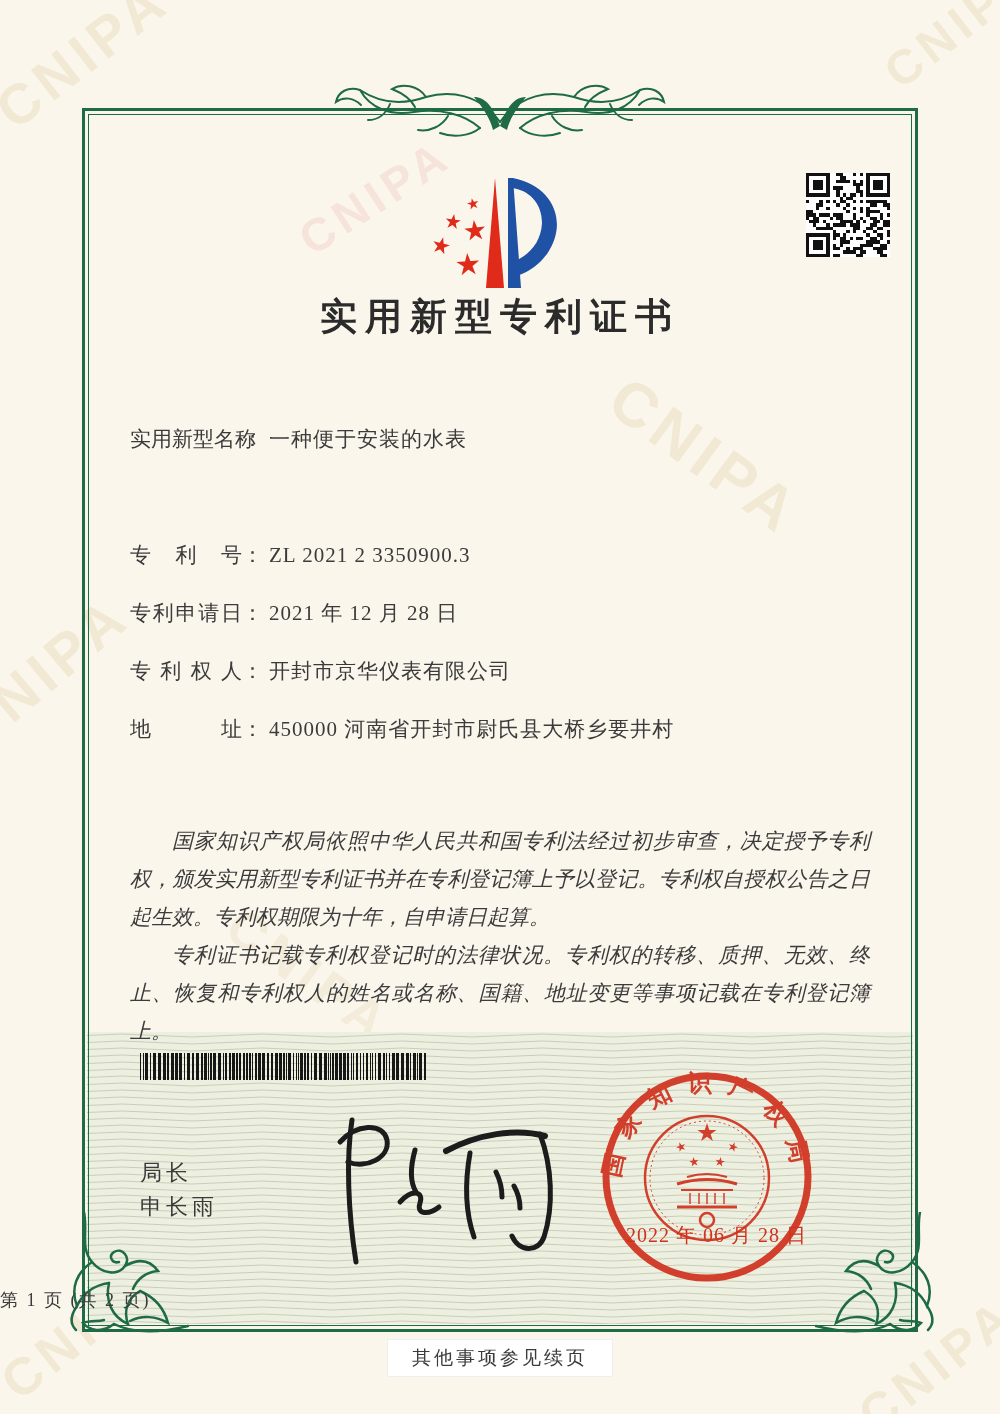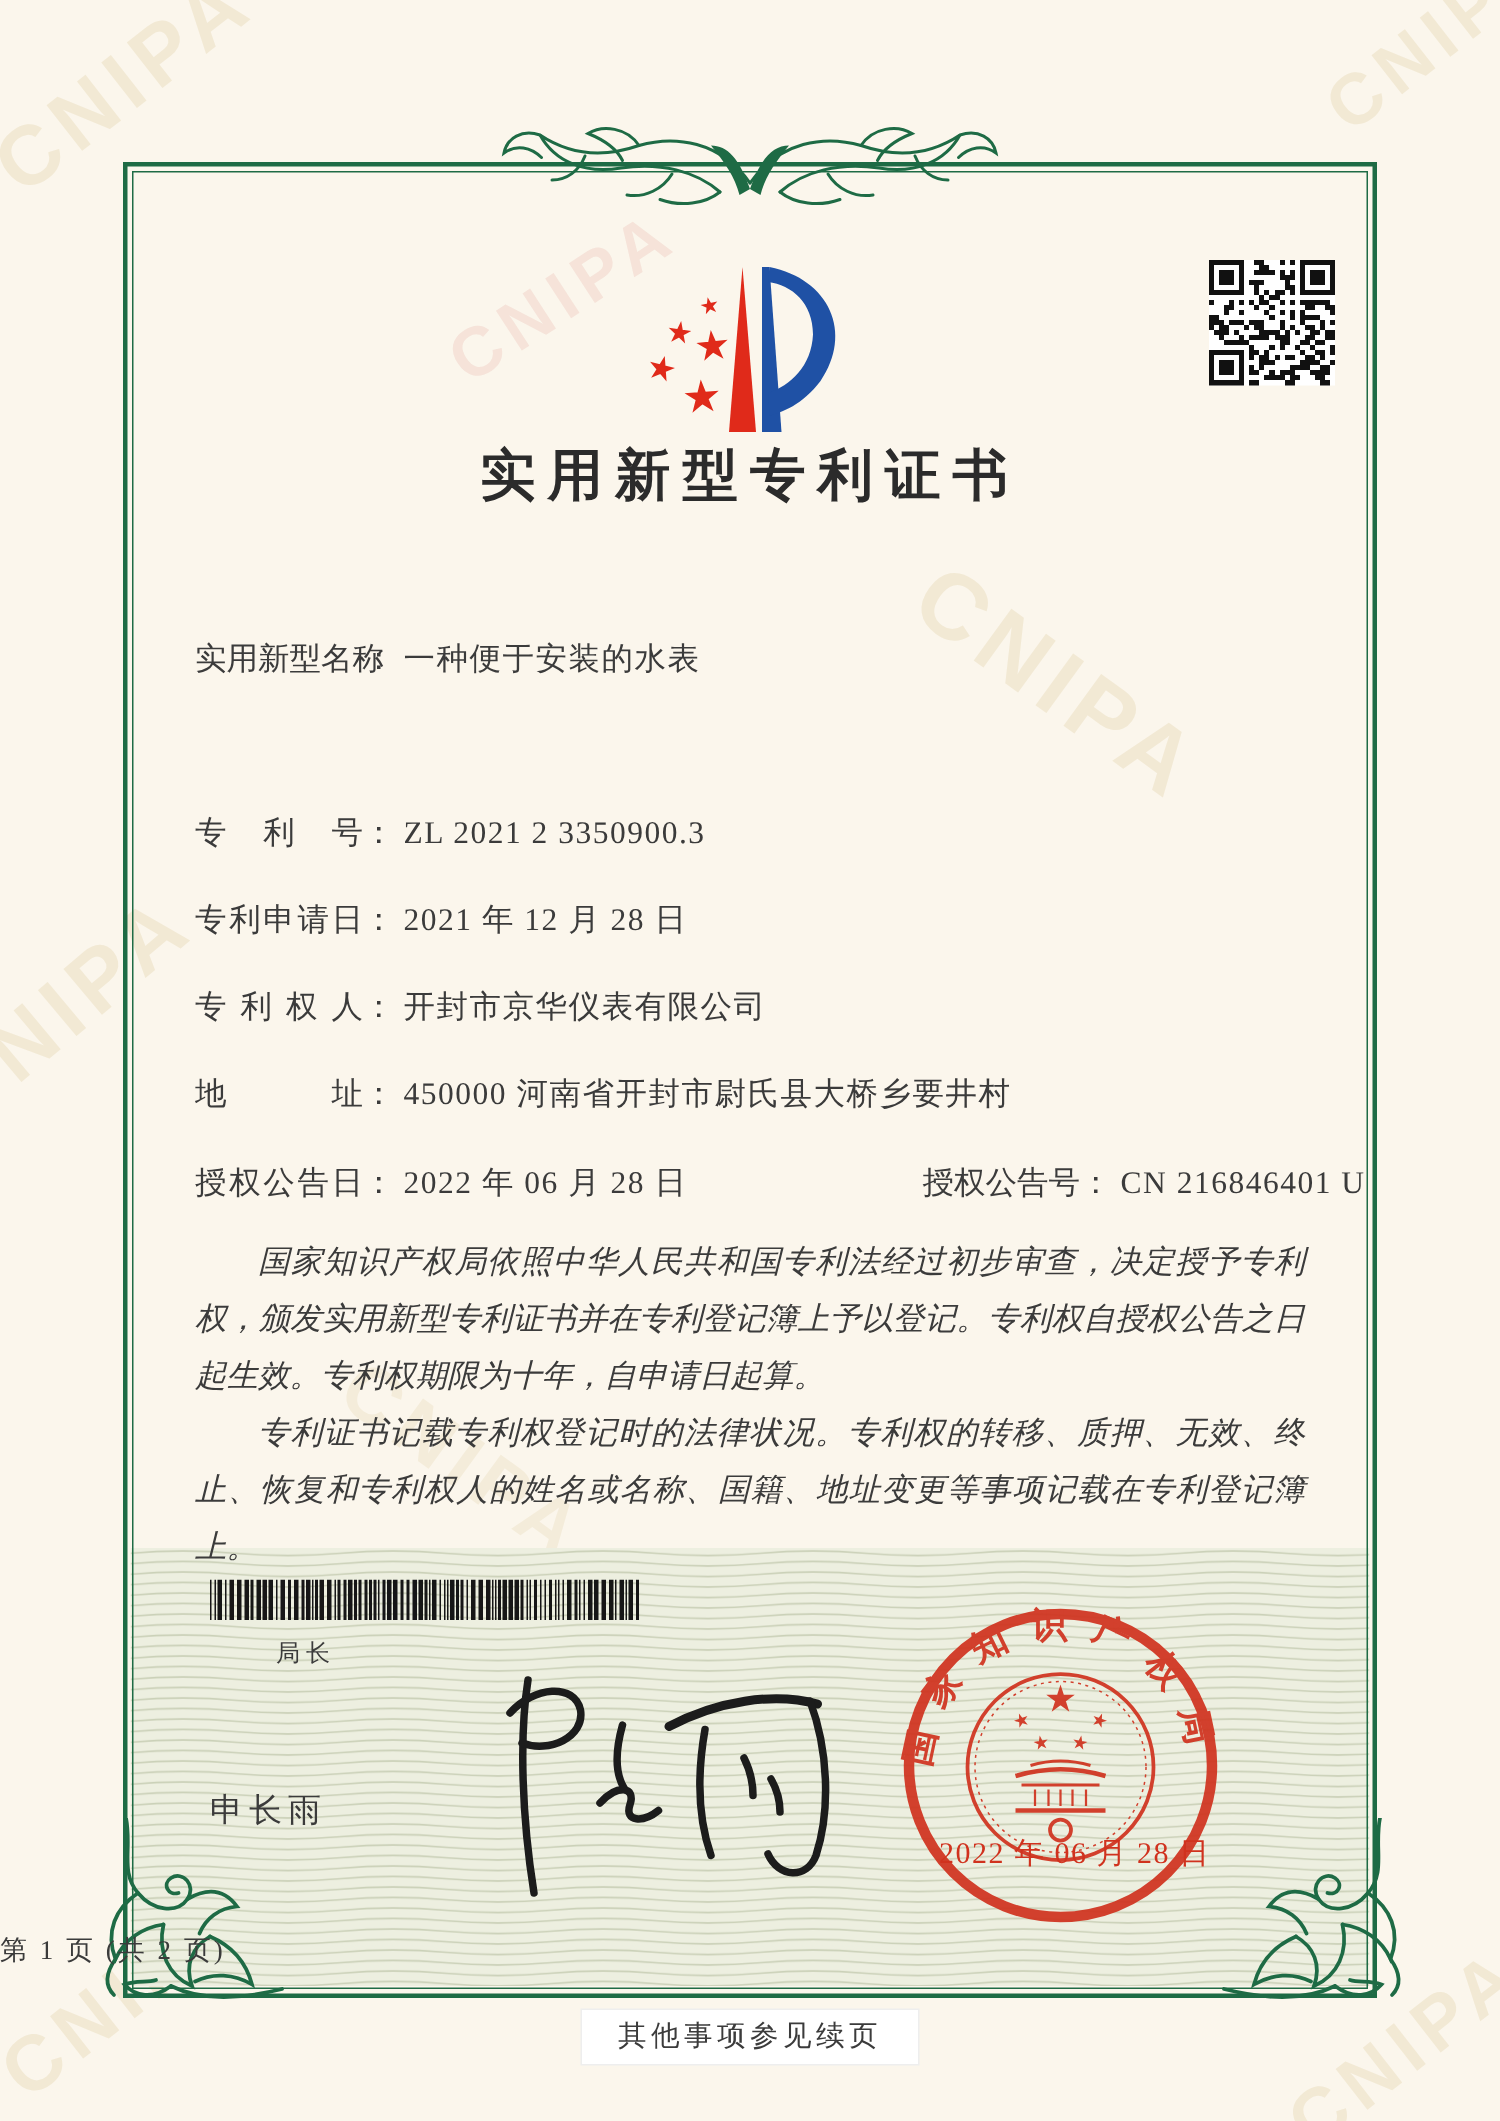--- a/index.html
+++ b/index.html
@@ -28,21 +28,21 @@
   .flabel{display:inline-block;width:112px;text-align:justify;text-align-last:justify;
           vertical-align:top;}
   .colon{display:inline-block;}
   .fvalue{display:inline-block;margin-left:6px;letter-spacing:1px;text-align:center;}
   .grant-right{position:absolute;left:485px;top:0;font-size:21px;white-space:nowrap;}
   .paras{position:absolute;left:130px;top:822px;width:740px;font-size:21px;
          line-height:38px;text-align:justify;z-index:4;font-style:italic;}
   .paras p{margin:0;text-indent:2em;}
   
   .barcode{position:absolute;left:140px;top:1053px;z-index:4;}
-  .signer-title{position:absolute;left:140px;top:1092px;font-size:16px;letter-spacing:4px;z-index:5;margin-left:44px;}
+  .signer-title{position:absolute;left:140px;top:1158px;font-size:22px;letter-spacing:4px;z-index:5;}
   .signer-name{position:absolute;left:140px;top:1192px;font-size:22px;letter-spacing:4px;z-index:5;}
   .signature{position:absolute;left:285px;top:1100px;z-index:5;}
   .seal{position:absolute;left:580px;top:1050px;z-index:5;opacity:.92;}
   .seal-date{position:absolute;left:626px;top:1222px;font-size:20px;color:#d0321e;
              letter-spacing:1px;z-index:6;white-space:nowrap;}
   .pagenum{position:absolute;left:0;top:1288px;width:100%;text-align:left;
            font-size:18px;letter-spacing:2px;z-index:6;}
   .footnote{position:absolute;left:388px;top:1340px;width:224px;height:36px;
             background:#ffffff;text-align:center;line-height:36px;font-size:19px;
             letter-spacing:3px;z-index:6;box-shadow:0 0 0 1px #eee;}
@@ -355,26 +355,20 @@
   <div class="frow" style="top:599px">
     <span class="flabel">专利申请日</span><span class="colon">：</span><span class="fvalue">2021 年 12 月 28 日</span>
   </div>
   <div class="frow" style="top:657px">
     <span class="flabel">专利权人</span><span class="colon">：</span><span class="fvalue">开封市京华仪表有限公司</span>
   </div>
   <div class="frow" style="top:715px">
     <span class="flabel">地址</span><span class="colon">：</span><span class="fvalue">450000 河南省开封市尉氏县大桥乡要井村</span>
   </div>
 
-  <div class="frow" style="top:774px;width:740px">
-    <span class="flabel">授权公告日</span><span class="colon">：</span><span class="fvalue">2022 年 06 月 28 日</span>
-    <span class="grant-right">
-      <span>授权公告号</span><span>：</span><span class="fvalue">CN 216846401 U</span>
-    </span>
-  </div>
 
   <div class="paras">
     <p>国家知识产权局依照中华人民共和国专利法经过初步审查，决定授予专利权，颁发实用新型专利证书并在专利登记簿上予以登记。专利权自授权公告之日起生效。专利权期限为十年，自申请日起算。</p>
     <p>专利证书记载专利权登记时的法律状况。专利权的转移、质押、无效、终止、恢复和专利权人的姓名或名称、国籍、地址变更等事项记载在专利登记簿上。</p>
   </div>
 
   <svg class="barcode" id="bc" width="292" height="27">
       <rect x="0" y="0" width="1" height="27" fill="#161616"></rect>
       <rect x="3" y="0" width="1" height="27" fill="#161616"></rect>
       <rect x="5" y="0" width="3" height="27" fill="#161616"></rect>

